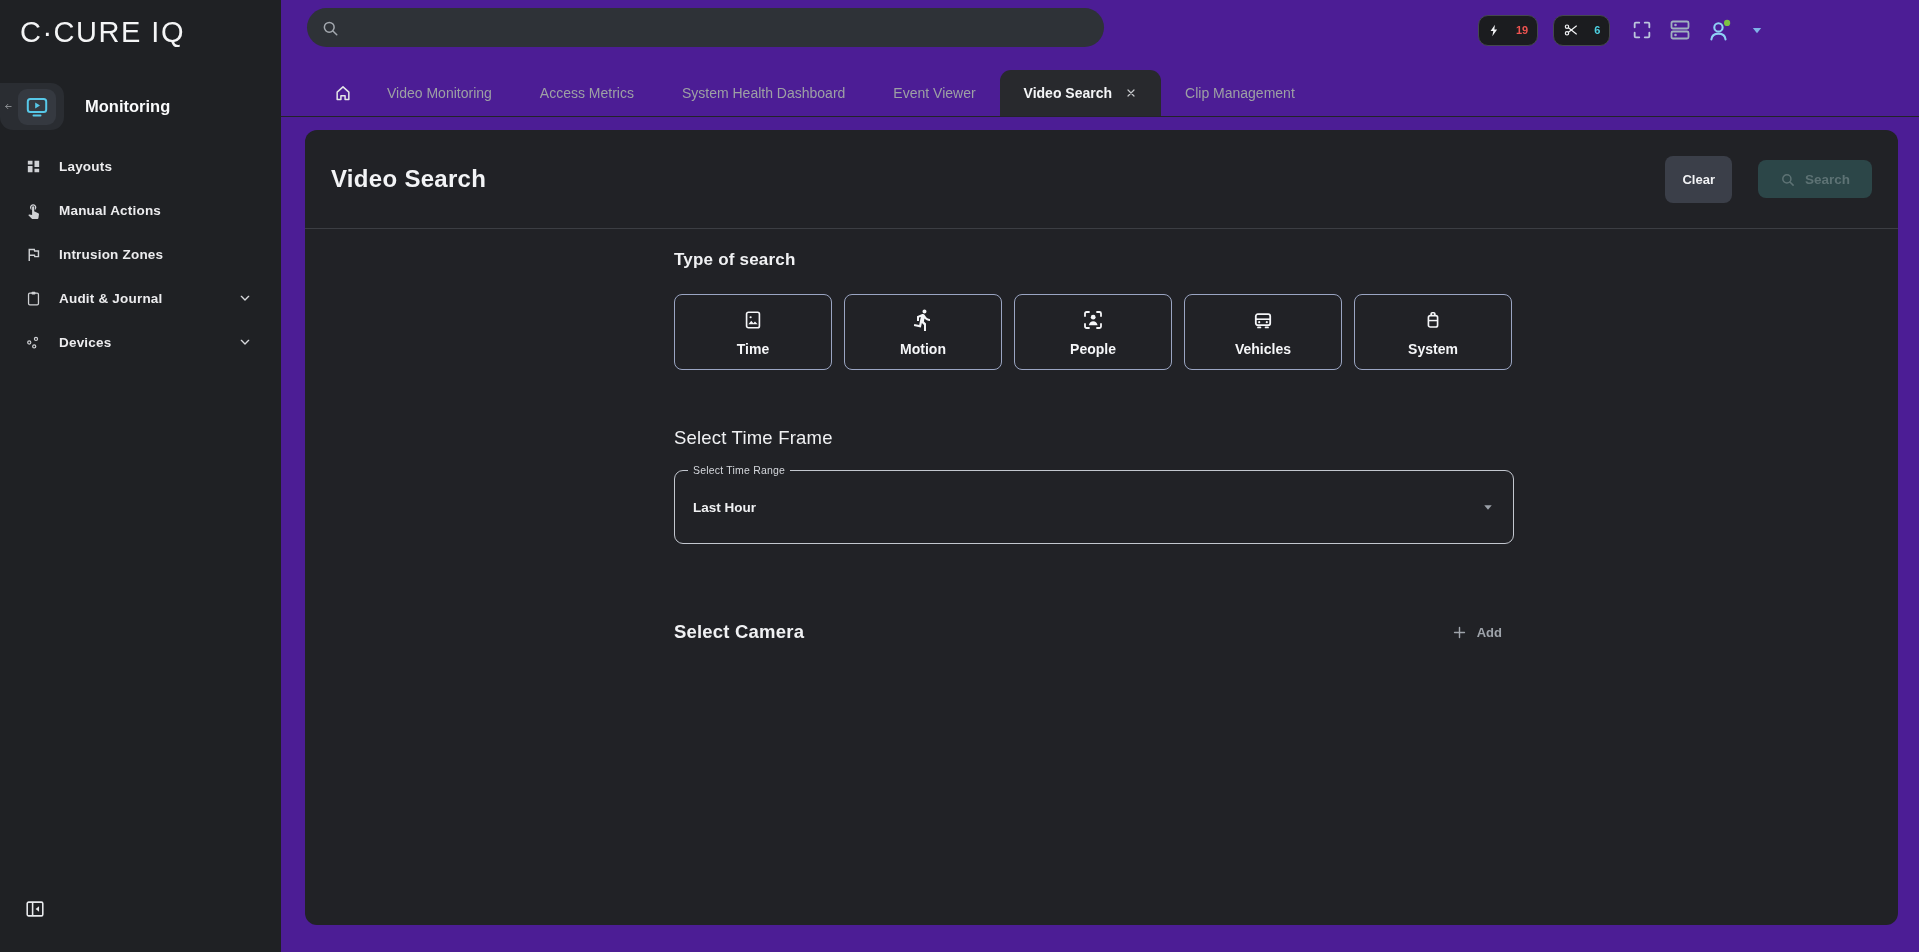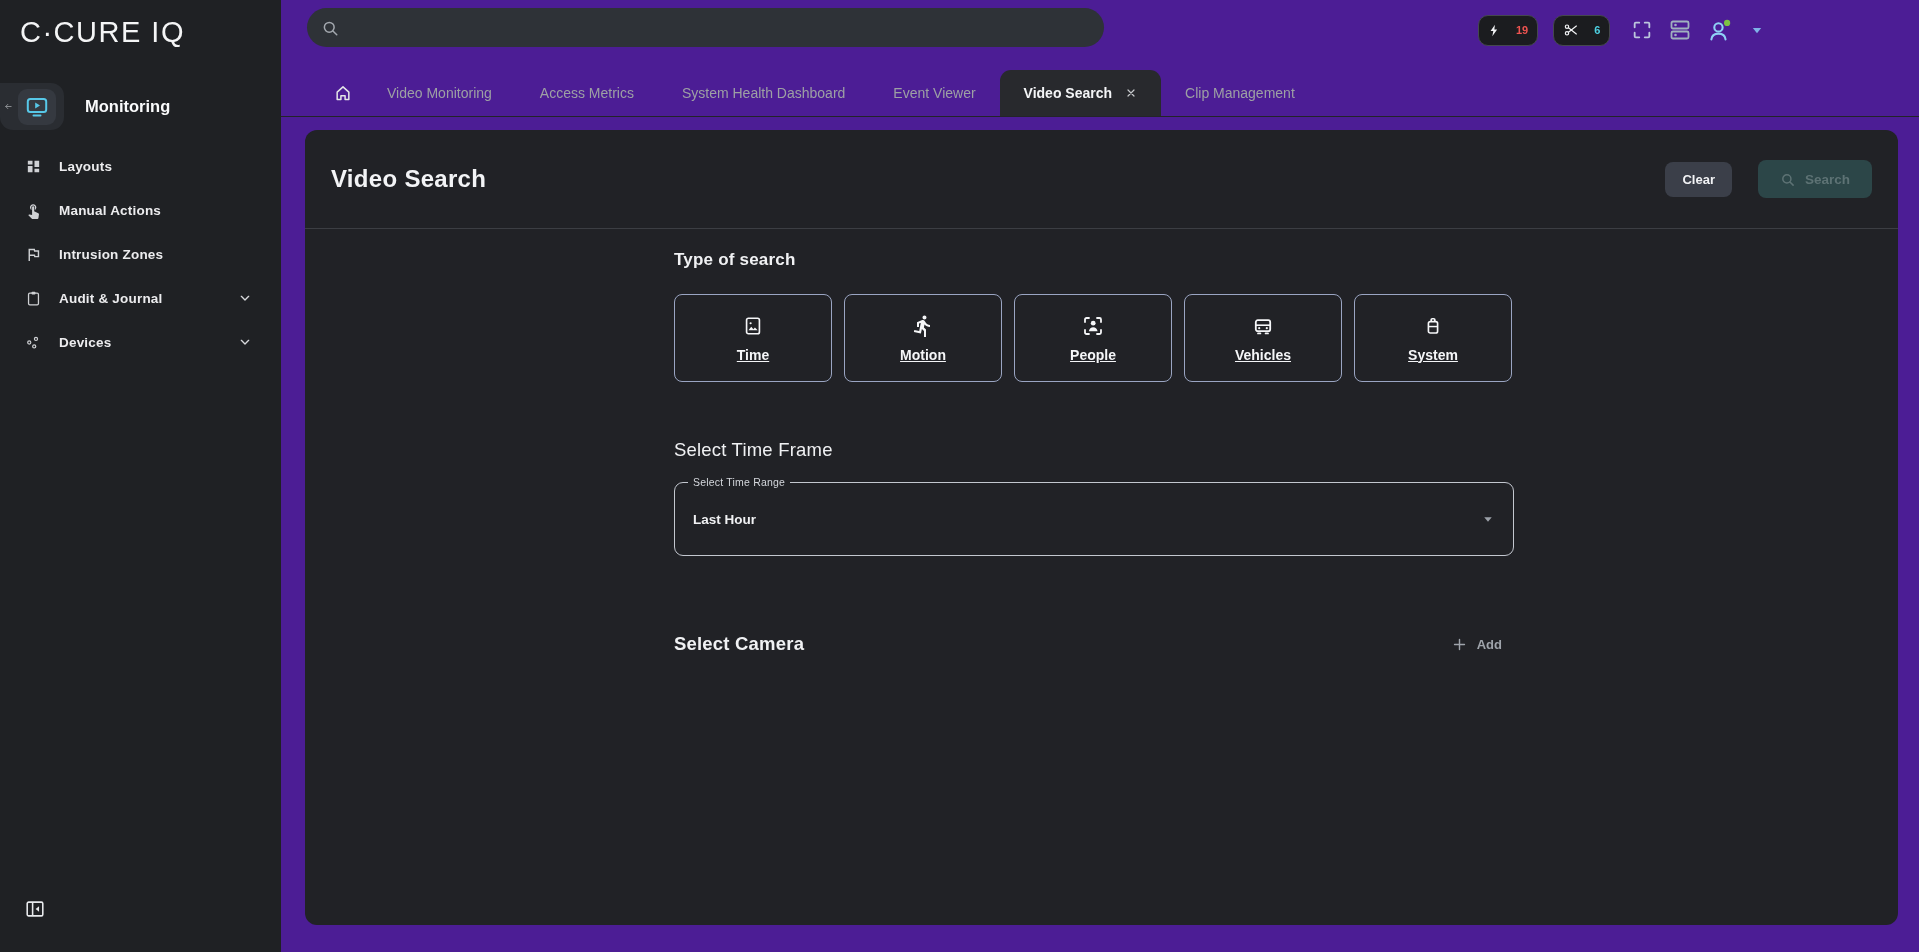--- a/index.html
+++ b/index.html
@@ -60,34 +60,34 @@
   .tab-close { width:13px; height:13px; margin-left:12px; color:#c7c9cc; display:grid;
                place-items:center; cursor:pointer; }
 
   
   .main { position:absolute; left:305px; top:130px; width:1593px; height:795px;
           background:#212226; border-radius:12px; }
   .main-header { height:99px; border-bottom:1px solid #3c3e43; display:flex;
                  align-items:center; padding:0 26px 0 26px; }
   .main-title { font-size:24px; font-weight:700; color:#f3f4f6; letter-spacing:.3px; }
   .header-actions { margin-left:auto; display:flex; align-items:center; gap:26px; }
-  .btn-clear { height:35px; padding:0 17px; background:#3b3f49; border:none;
+  .btn-clear { height:47px; padding:0 17px; background:#3b3f49; border:none;
                border-radius:8px; color:#f2f3f5; font-size:13px; font-weight:700;
                cursor:pointer; font-family:"Liberation Sans", sans-serif; }
   .btn-search { height:38px; padding:0 22px; background:#2c4648; border:none;
                 border-radius:8px; color:#5d7274; font-size:13.5px; font-weight:700;
                 display:flex; align-items:center; gap:10px; cursor:default;
                 font-family:"Liberation Sans", sans-serif; }
   .content { padding-left:369px; width:1209px; }
   .sec-heading { color:#f0f1f3; letter-spacing:.2px; }
   .h-type { font-size:17px; font-weight:700; margin-top:21px; }
   .cards { display:flex; gap:12px; margin-top:24px; }
-  .type-card { width:158px; height:88px; border:1px solid #9aa5c2; border-radius:8px;
+  .type-card { width:158px; height:76px; border:1px solid #9aa5c2; border-radius:8px;
                display:flex; flex-direction:column; align-items:center; justify-content:center;
-               gap:9px; color:#f5f6f8; cursor:pointer; background:transparent;text-decoration:underline; }
+               gap:9px; color:#f5f6f8; cursor:pointer; background:transparent; }
   .type-card .card-icon { width:24px; height:24px; display:grid; place-items:center; }
   .card-label { font-size:14px; font-weight:700; }
   .h-frame { font-size:18.5px; font-weight:400; margin-top:57px; }
   .select-box { position:relative; margin-top:21px; width:840px; height:74px;
                 border:1px solid #c3c7cf; border-radius:9px; display:flex;
                 align-items:center; cursor:pointer; }
   .select-label { position:absolute; top:-7px; left:13px; background:#212226;
                   padding:0 5px; font-size:10.5px; color:#d4d7dc; letter-spacing:.2px; }
   .select-value { font-size:13.5px; font-weight:600; color:#f0f1f3; padding-left:18px; }
   .select-caret { position:absolute; right:16px; top:50%; transform:translateY(-50%);

